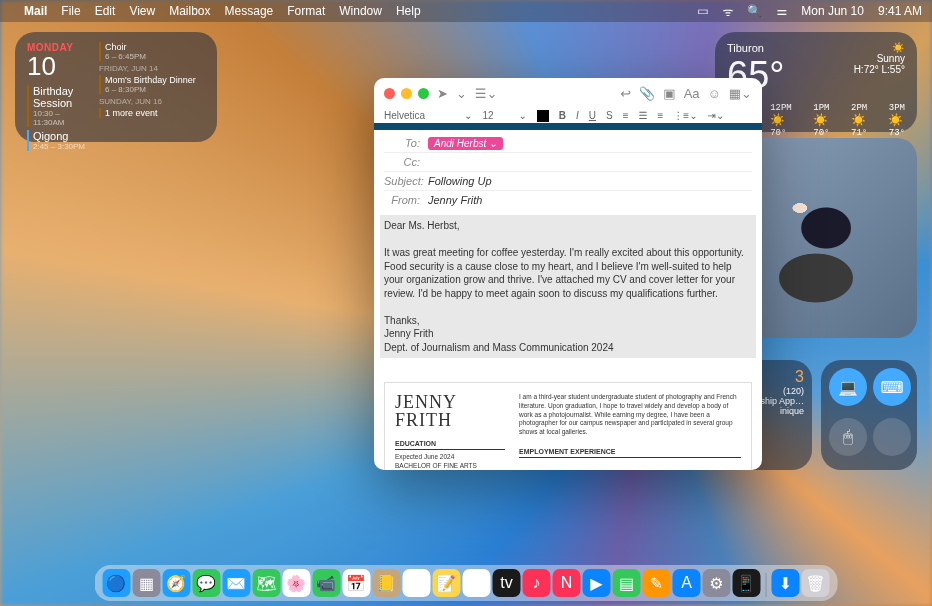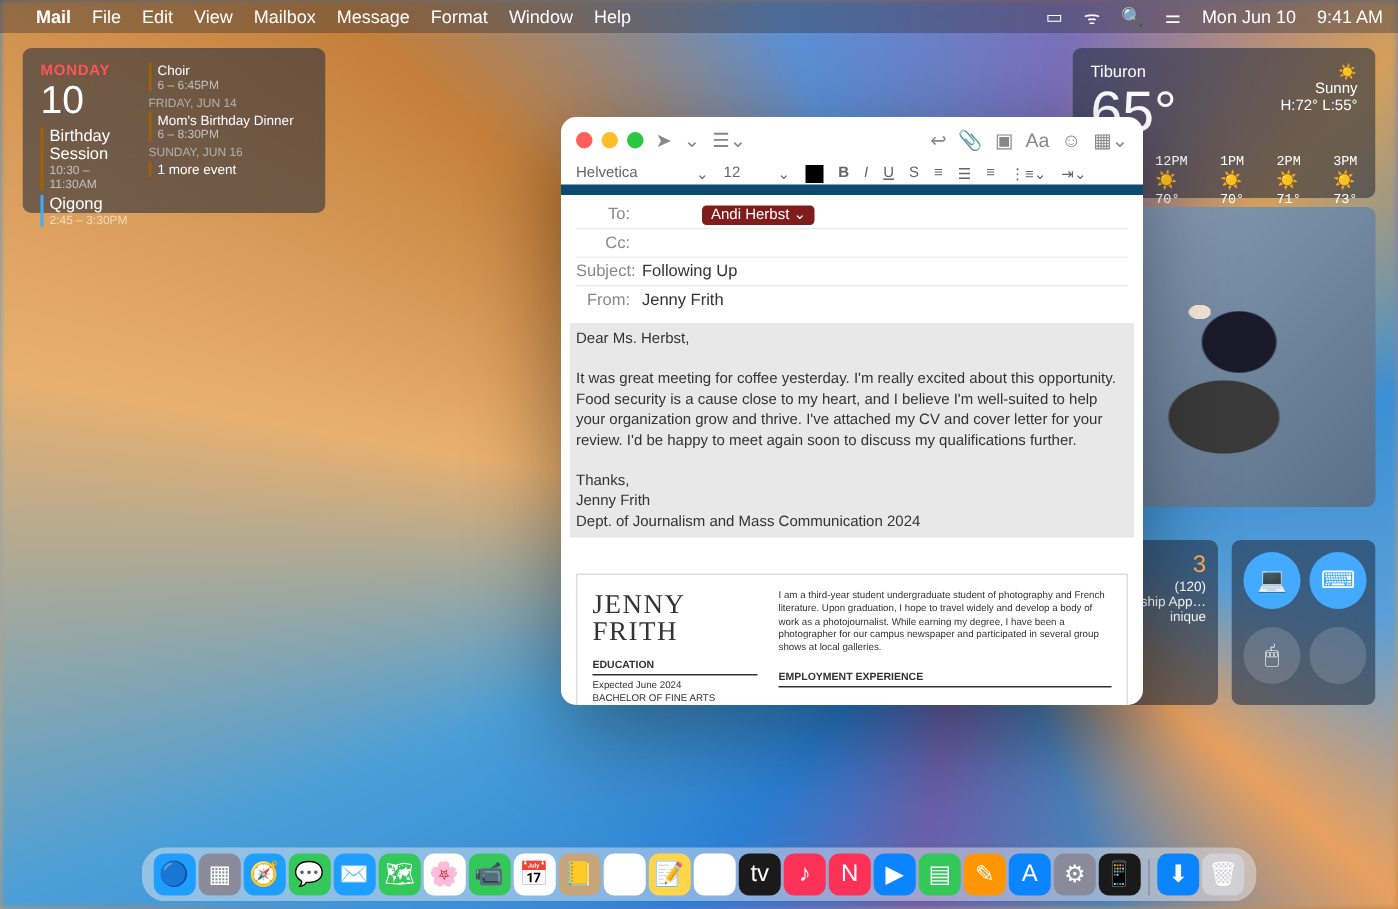--- a/index.html
+++ b/index.html
@@ -24,21 +24,21 @@
   background: rgba(40,40,50,.35); backdrop-filter: blur(20px);
   display:flex; align-items:center; padding:0 10px; font-size:12px;
 }
 .menubar .left { display:flex; gap:14px; align-items:center;}
 .menubar .right { margin-left:auto; display:flex; gap:14px; align-items:center;}
 .apple-logo { font-size:14px; }
 .mb-bold { font-weight:600; }
 
 .widget {
   position:absolute; background: rgba(30,40,60,.55);
-  border-radius:6px; padding:10px 12px; backdrop-filter: blur(20px);
+  border-radius:20px; padding:10px 12px; backdrop-filter: blur(20px);
 }
 .cal-widget { left:15px; top:32px; width:202px; height:110px; display:flex; gap:10px; }
 .cal-left { width:62px; }
 .cal-day { font-size:10px; color:#f55; font-weight:600; letter-spacing:.5px;}
 .cal-date { font-size:26px; font-weight:300; line-height:1; }
 .cal-events { flex:1; font-size:9px; overflow:hidden;}
 .cal-ev { border-left:2px solid #a16207; padding-left:4px; margin-bottom:3px;}
 .cal-ev.b2 {border-left-color:#4af;}
 .cal-sub { color:rgba(255,255,255,.6); font-size:8px;}
 .cal-hdr { color:rgba(255,255,255,.5); font-size:8px; margin:2px 0;}
@@ -72,24 +72,24 @@
 .tl{display:flex;gap:6px;}
 .tld{width:11px;height:11px;border-radius:50%;}
 .tld.r{background:#ff5f57;}.tld.y{background:#ffbd2e;}.tld.g{background:#28c940;}
 .tb-ic{color:#888;font-size:13px;cursor:pointer;}
 .tb-sp{flex:1;}
 .mw-fmt{height:22px;display:flex;align-items:center;gap:10px;padding:0 10px;font-size:10px;color:#666;border-bottom:7px solid #0c4a6e;}
 .fmt-font{width:70px;}
 .fmt-sz{width:26px;}
 .fmt-sw{width:12px;height:12px;background:#000;}
 .mw-hdr{padding:4px 10px;font-size:11px;}
-.hdr-row{display:flex;padding:3px 0;border-bottom:1px solid #eee;}
+.hdr-row{display:flex;padding:3px 0;border-bottom:1px solid #eee;font-style:italic;}
 .hdr-lbl{width:44px;color:#888;text-align:right;padding-right:8px;}
 .hdr-val{flex:1;}
-.pill{background:#7f1d1d;color:#fff;padding:1px 6px;border-radius:3px;font-size:10px;margin-left:40px;}
+.pill{background:#ec4899;color:#fff;padding:1px 6px;border-radius:3px;font-size:10px;}
 .rewrite-bar{position:relative;display:flex;align-items:center;gap:6px;
   background:linear-gradient(#fafafa,#f0f0f0);border:1px solid #ccc;border-radius:6px;
   padding:3px 6px;margin:2px 0 2px 48px;font-size:10px;width:240px;}
 .rw-btn{background:#fff;border:1px solid #ccc;border-radius:4px;padding:1px 6px;cursor:pointer;}
 .rw-done{background:#0a7aff;color:#fff;border:1px solid #0a7aff;border-radius:4px;padding:1px 8px;cursor:pointer;}
 .rw-c{flex:1;text-align:center;color:#555;}
 .mw-body{flex:1;overflow:auto;padding:6px 10px;font-size:10px;line-height:1.35;}
 .body-sel{background:#e8e8e8;padding:4px;margin:-4px -4px 24px;}
 .attach{border:1px solid #ddd;margin-top:8px;padding:10px;display:flex;gap:14px;}
 .att-l{width:110px;}

